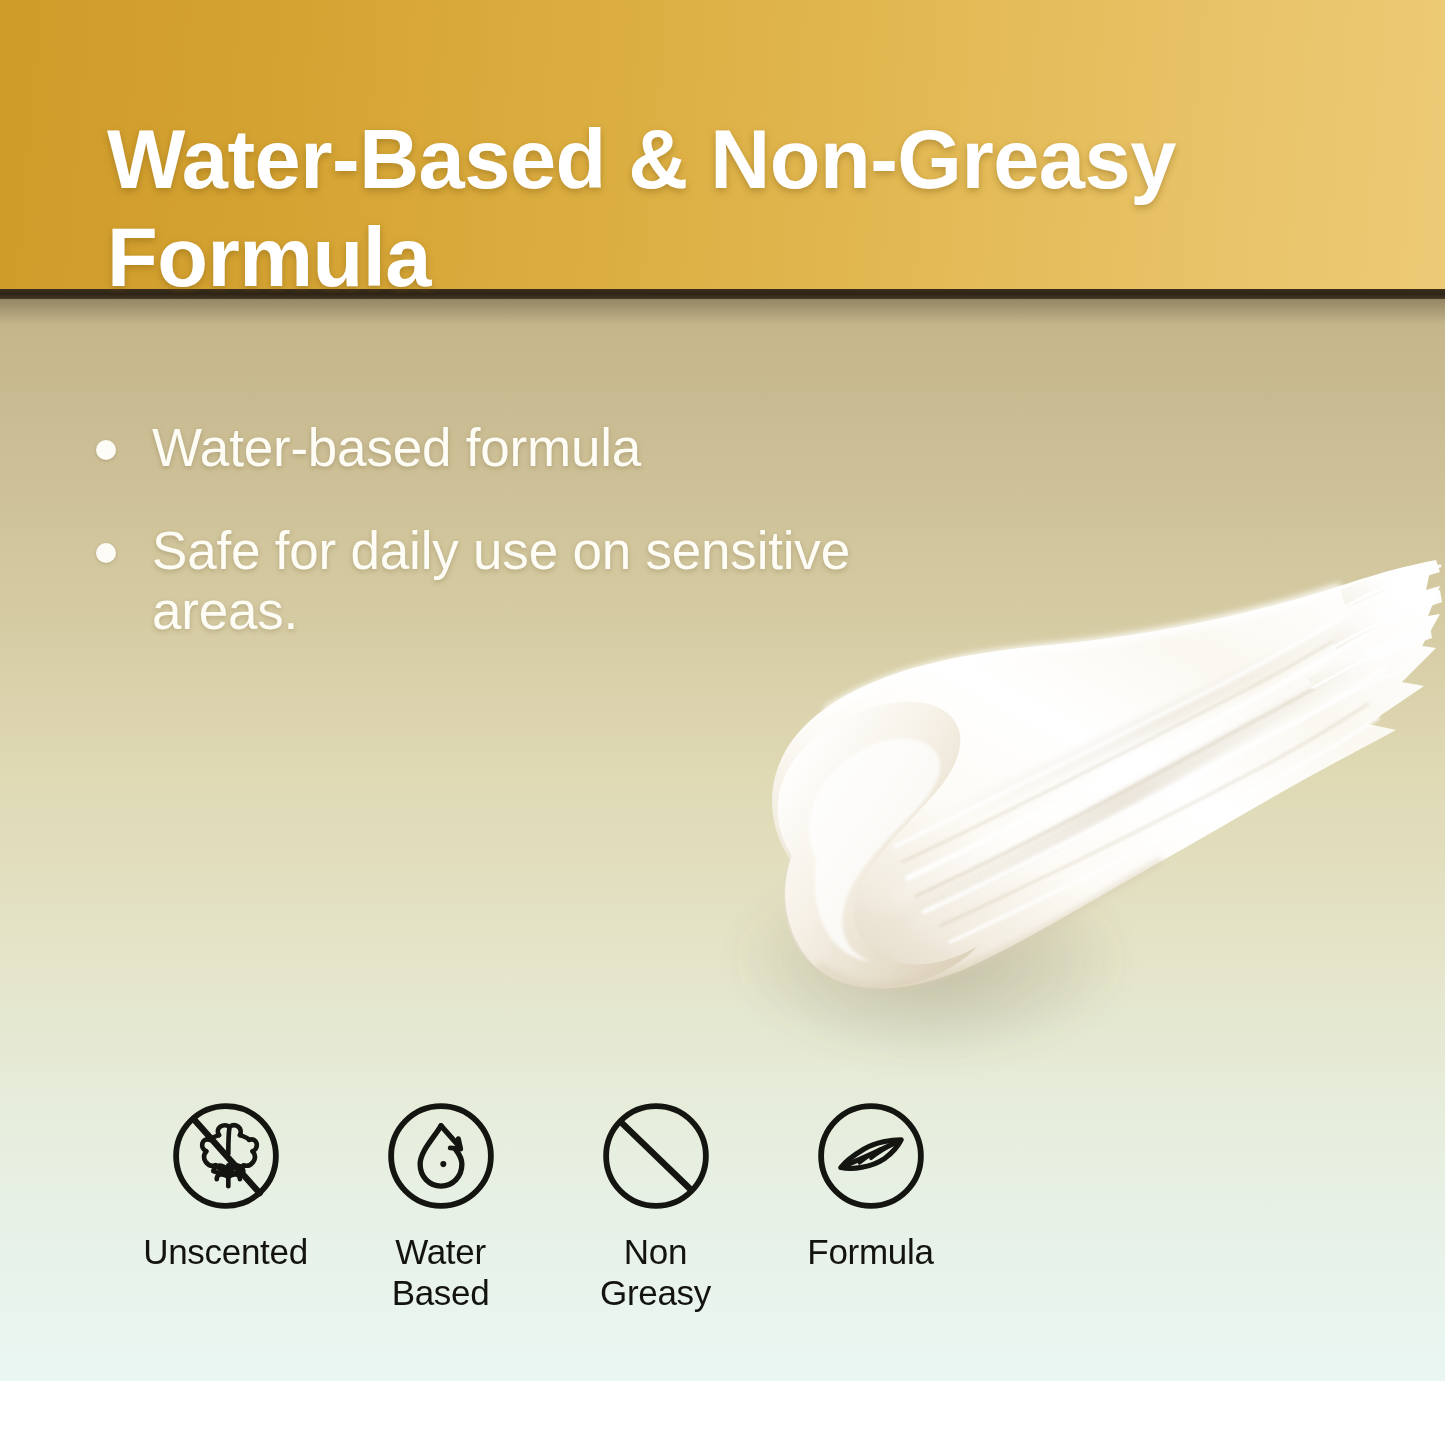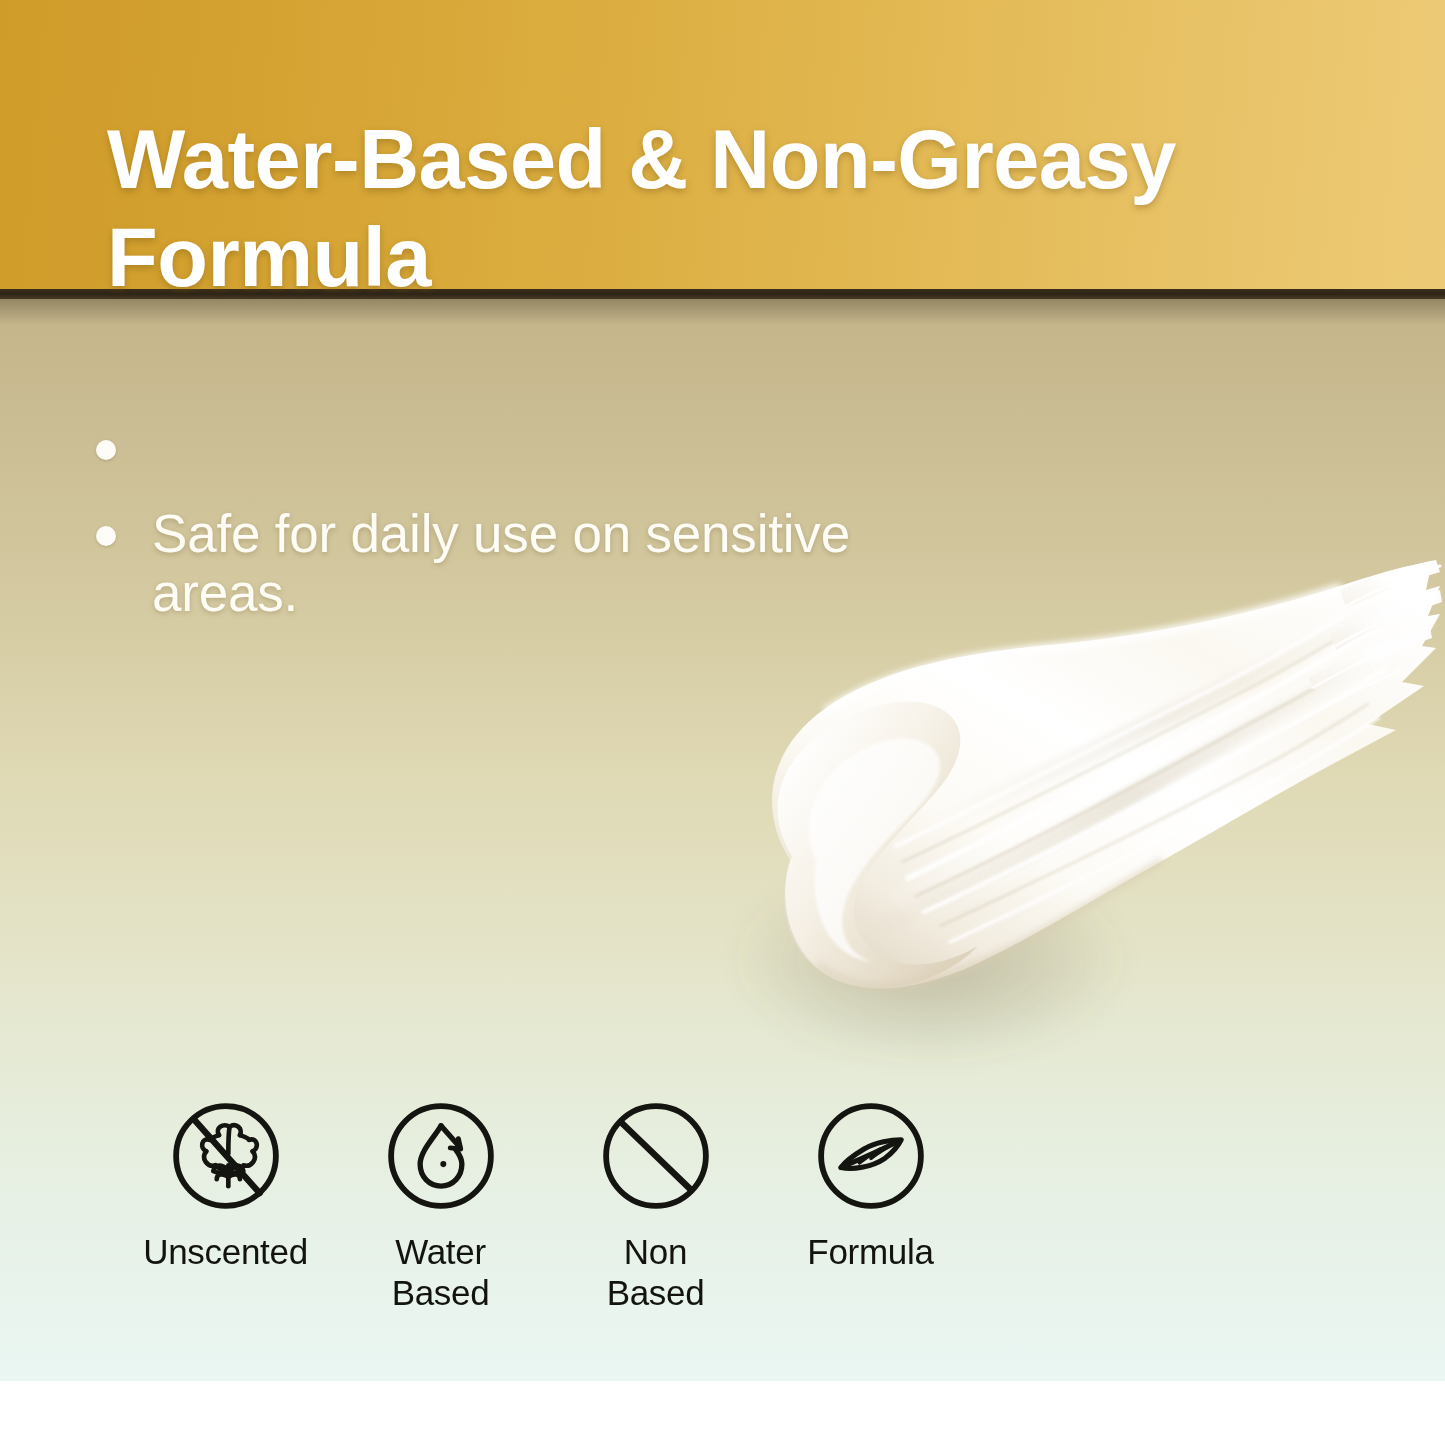--- a/index.html
+++ b/index.html
@@ -161,20 +161,21 @@
 
   <div class="header-band"></div>
   <div class="header-underbar"></div>
   <div class="header-shade"></div>
   <h1 class="header-title">Water-Based &amp; Non-Greasy Formula</h1>
 
   <div class="bullets">
 
     <div class="bullet-row">
       <span class="bullet-dot"></span>
+      <span class="bullet-text">Water-based formula</span>
     </div>
 
 
     <div class="bullet-row">
       <span class="bullet-dot"></span>
       <span class="bullet-text">Safe for daily use on sensitive areas.</span>
     </div>
 
   </div>
 
@@ -363,21 +364,21 @@
     </div>
 
     <div class="badge">
       <span class="badge-icon">
         <svg viewBox="0 0 100 100" xmlns="http://www.w3.org/2000/svg" aria-hidden="true">
           <circle cx="50" cy="50" r="43" fill="none" stroke="#141410" stroke-width="5"></circle>
           <line x1="21" y1="22" x2="80" y2="79" stroke="#141410" stroke-width="5.5" stroke-linecap="round"></line>
         </svg>
       </span>
       <span class="badge-label">Non
-Based</span>
+Greasy</span>
     </div>
 
     <div class="badge">
       <span class="badge-icon">
         <svg viewBox="0 0 100 100" xmlns="http://www.w3.org/2000/svg" aria-hidden="true">
           <circle cx="50" cy="50" r="43" fill="none" stroke="#141410" stroke-width="5"></circle>
           <g fill="none" stroke="#141410" stroke-width="4.4" stroke-linecap="round" stroke-linejoin="round">
 
             <path d="M 24 60 C 34 62, 50 60, 62 52 C 70 46, 74 40, 76 36
                      C 68 36, 54 38, 44 44 C 34 50, 27 56, 24 60 Z"></path>

